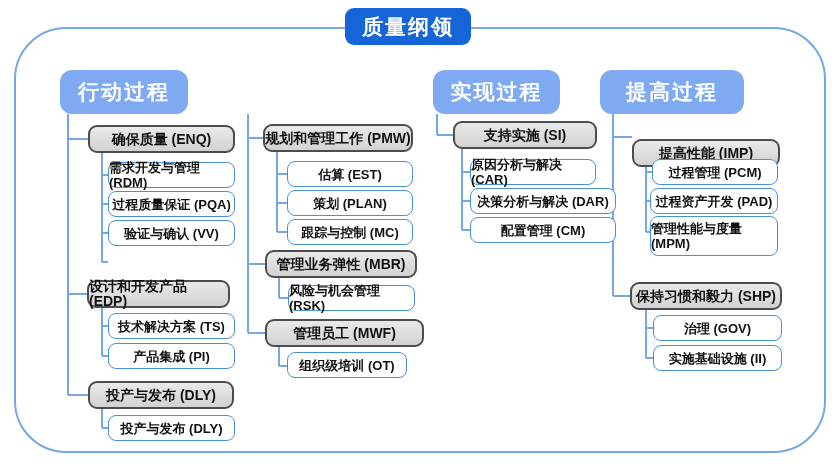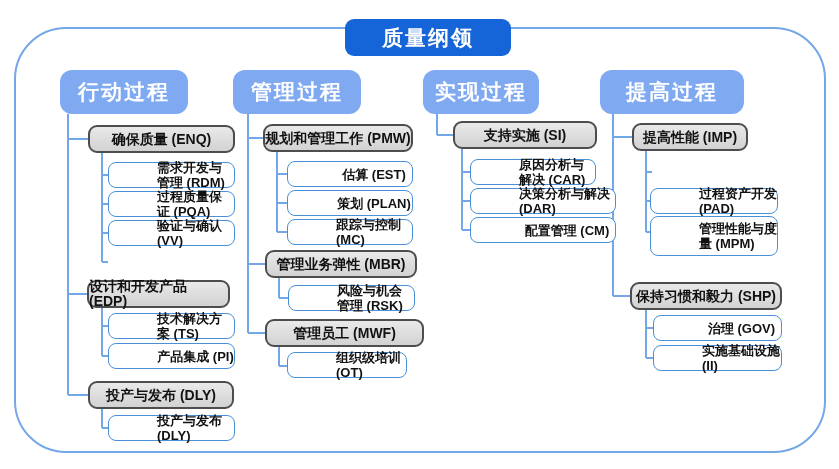--- a/index.html
+++ b/index.html
@@ -22,30 +22,29 @@
   }
   .connectors {
     position: absolute;
     left: 0; top: 0;
     z-index: 1;
     pointer-events: none;
   }
   .title-box {
     position: absolute;
     left: 345px; top: 8px;
-    width: 166px; height: 37px;
+    width: 126px; height: 37px;
     background: #1565d8;
     border-radius: 9px;
     color: #ffffff;
     font-size: 21px;
     font-weight: bold;
     display: flex; align-items: center; justify-content: center;
     letter-spacing: 2px;
     z-index: 3;
-    margin-top: 11px;
   }
   .col-header {
     position: absolute;
     top: 70px; height: 44px;
     background: #7fa9f1;
     border-radius: 12px;
     color: #ffffff;
     font-size: 21px;
     font-weight: bold;
     display: flex; align-items: center; justify-content: center;
@@ -68,21 +67,20 @@
     border: 2px solid #4d4d4d;
     border-radius: 9px;
     font-size: 14px;
   }
   .node.white {
     height: 26px;
     background: #ffffff;
     border: 1.5px solid #4a90d9;
     border-radius: 8px;
     font-size: 13px;
-    padding-left: 48px;
   }
   .node.tall { height: 40px; }
 </style>
 </head>
 <body>
 
 <div class="canvas">
 
   <div class="outer-frame"></div>
 
@@ -98,22 +96,21 @@
          M437 114 V135 M437 135 H453
          M462 149 V230 M462 172 H470 M462 201 H470 M462 230 H470
          M613 114 V296 M613 137 H632 M613 296 H630
          M646 151 V232 M646 172 H652 M646 201 H650 M646 232 H650
          M646 310 V358 M646 328 H653 M646 358 H653"></path>
   </svg>
 
   <div class="title-box">质量纲领</div>
 
   <div class="col-header" style="left:60px;width:128px">行动过程</div>
-  <div class="col-header" style="left:233px;width:128px">管理过程</div>
-  <div class="col-header" style="left:423px;width:116px">实现过程</div>
+  <div class="col-header" style="left:433px;width:127px">实现过程</div>
   <div class="col-header" style="left:600px;width:144px">提高过程</div>
 
   <div class="node gray" style="left:88px;top:125px;width:147px">确保质量 (ENQ)</div>
   <div class="node white" style="left:108px;top:162px;width:127px">需求开发与管理 (RDM)</div>
   <div class="node white" style="left:108px;top:191px;width:127px">过程质量保证 (PQA)</div>
   <div class="node white" style="left:108px;top:220px;width:127px">验证与确认 (VV)</div>
   <div class="node gray" style="left:87px;top:280px;width:143px">设计和开发产品 (EDP)</div>
   <div class="node white" style="left:108px;top:313px;width:127px">技术解决方案 (TS)</div>
   <div class="node white" style="left:108px;top:343px;width:127px">产品集成 (PI)</div>
   <div class="node gray" style="left:88px;top:381px;width:146px">投产与发布 (DLY)</div>
@@ -126,20 +123,21 @@
   <div class="node gray" style="left:265px;top:250px;width:152px">管理业务弹性 (MBR)</div>
   <div class="node white" style="left:288px;top:285px;width:127px">风险与机会管理 (RSK)</div>
   <div class="node gray" style="left:265px;top:319px;width:159px">管理员工 (MWF)</div>
   <div class="node white" style="left:287px;top:352px;width:120px">组织级培训 (OT)</div>
 
   <div class="node gray" style="left:453px;top:121px;width:144px">支持实施 (SI)</div>
   <div class="node white" style="left:470px;top:159px;width:126px">原因分析与解决 (CAR)</div>
   <div class="node white" style="left:470px;top:188px;width:146px">决策分析与解决 (DAR)</div>
   <div class="node white" style="left:470px;top:217px;width:146px">配置管理 (CM)</div>
 
-  <div class="node gray" style="left:632px;top:123px;width:116px">提高性能 (IMP)</div>
+  <div class="node gray" style="left:632px;top:139px;width:148px">提高性能 (IMP)</div>
+  <div class="node white" style="left:652px;top:159px;width:126px">过程管理 (PCM)</div>
   <div class="node white" style="left:650px;top:188px;width:128px">过程资产开发 (PAD)</div>
   <div class="node white tall" style="left:650px;top:216px;width:128px">管理性能与度量 (MPM)</div>
   <div class="node gray" style="left:630px;top:282px;width:152px">保持习惯和毅力 (SHP)</div>
   <div class="node white" style="left:653px;top:315px;width:129px">治理 (GOV)</div>
   <div class="node white" style="left:653px;top:345px;width:129px">实施基础设施 (II)</div>
 
 </div>
 
 </body></html>

